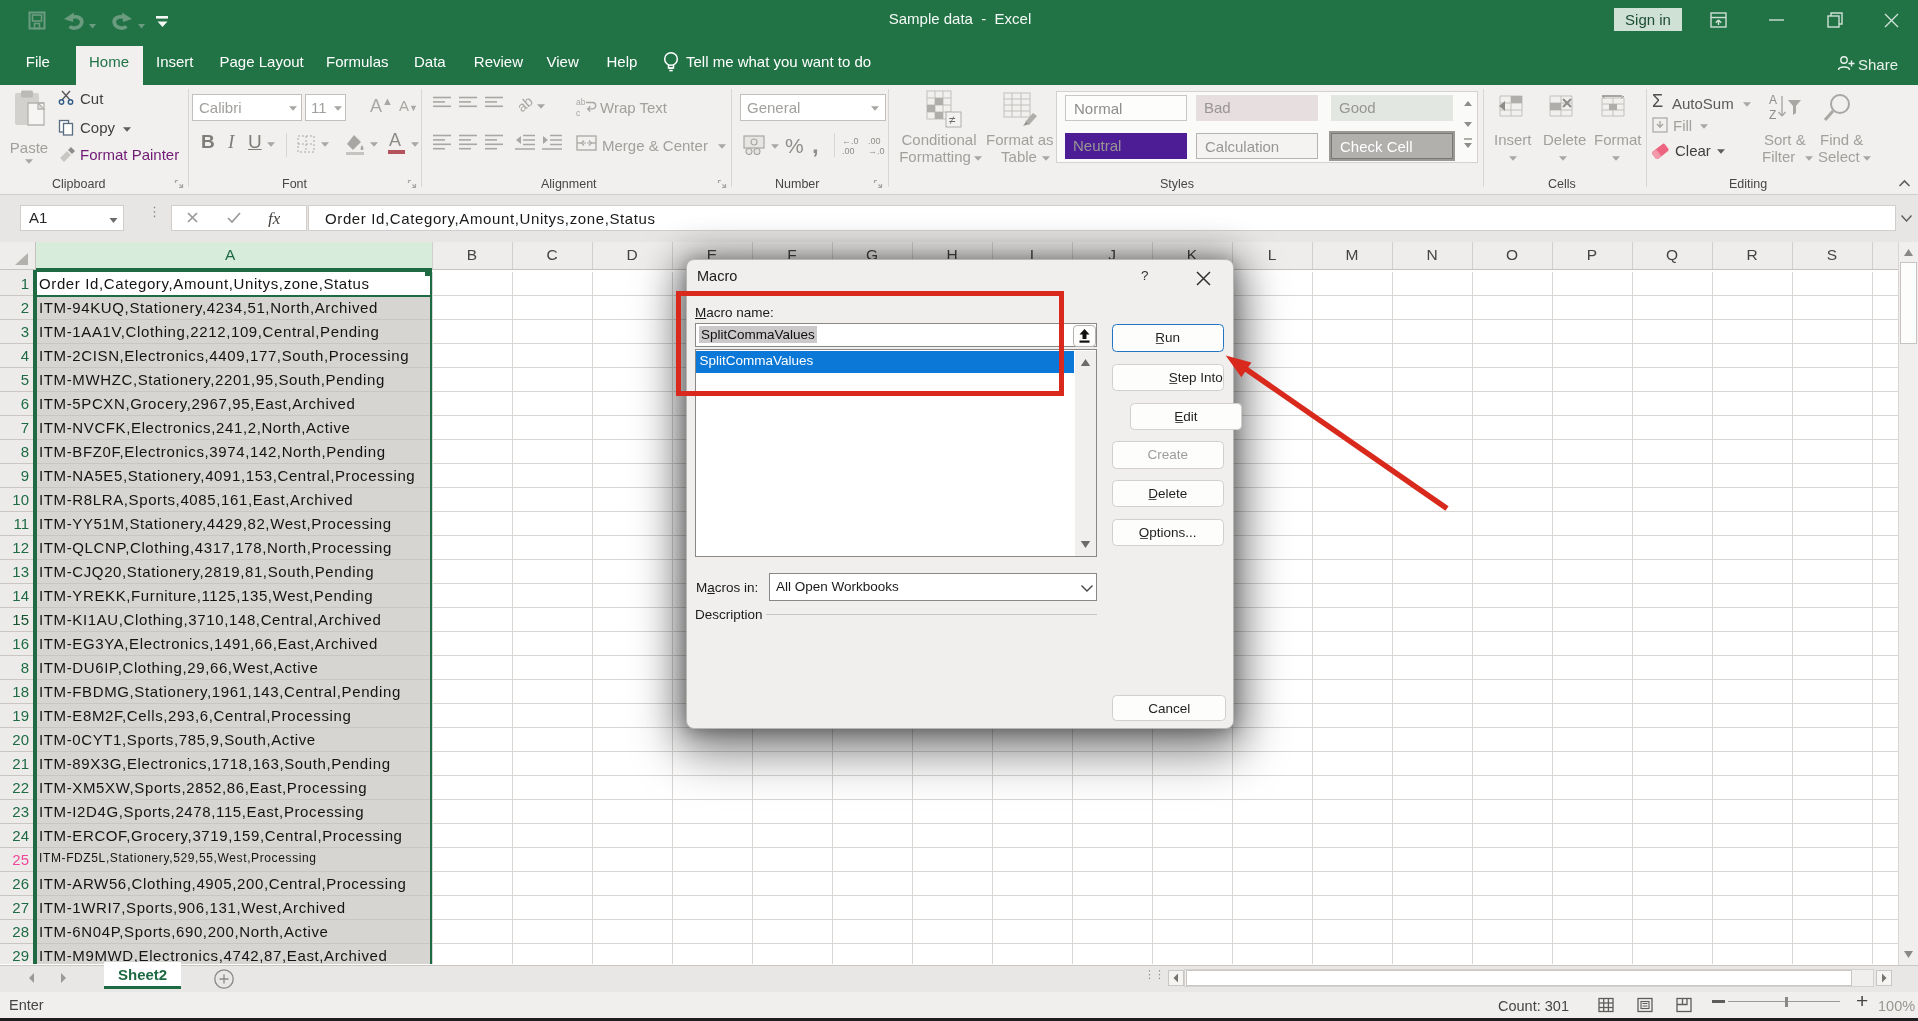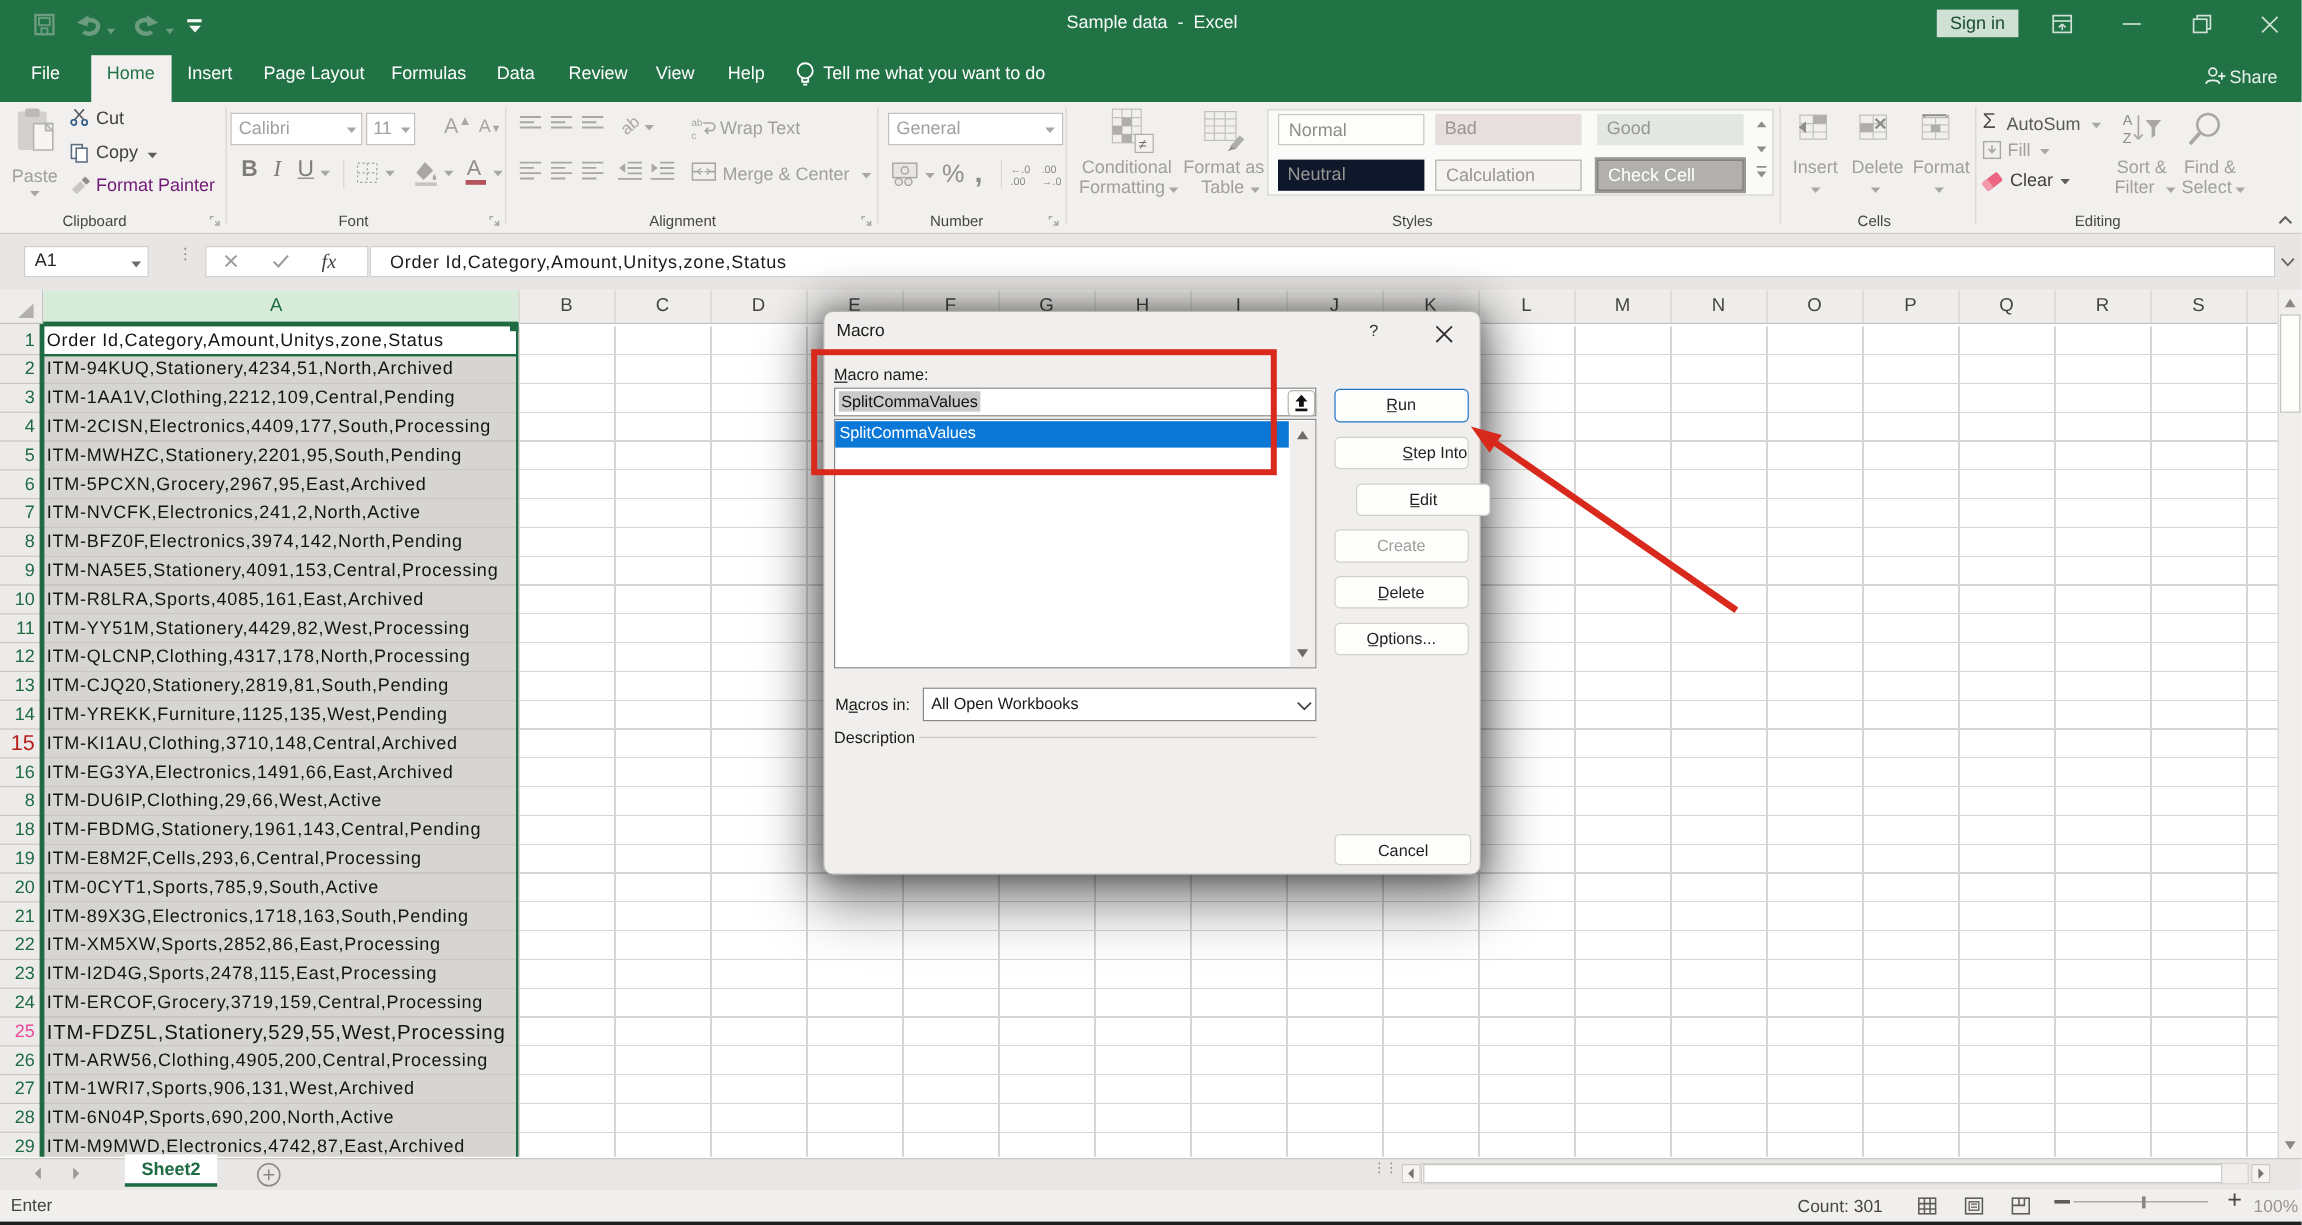--- a/index.html
+++ b/index.html
@@ -321,21 +321,21 @@
     </svg>
 <div class="abs" style="left:986px;top:131px;width:66px;text-align:center;white-space:nowrap;font-size:15px;color:#a2a09d;">Format as</div>
 <div class="abs" style="left:986px;top:148px;width:66px;text-align:center;white-space:nowrap;font-size:15px;color:#a2a09d;">Table</div>
 <svg class="abs" style="left:1041px;top:155px;" width="10" height="6" viewBox="0 0 10 6">
       <path d="M1 1.2 h8 L5 5.8 Z" fill="#a9a7a4"></path>
     </svg>
 <div class="abs" style="left:1056px;top:91px;width:422px;height:72px;background:#fafaf9;border:1px solid #d4d1ce;"></div>
 <div class="abs" style="left:1065px;top:95px;width:122px;height:26px;background:#fdfdfc;border:1px solid #c9c6c3;font-size:15px;color:#8f8d8a;line-height:25px;padding-left:8px;">Normal</div>
 <div class="abs" style="left:1196px;top:95px;width:122px;height:26px;background:#e7dfdf;font-size:15px;color:#989694;line-height:25px;padding-left:8px;">Bad</div>
 <div class="abs" style="left:1331px;top:95px;width:122px;height:26px;background:#e3e7e2;font-size:15px;color:#989694;line-height:25px;padding-left:8px;">Good</div>
-<div class="abs" style="left:1065px;top:133px;width:122px;height:26px;background:#0f172a;font-size:15px;color:#989694;line-height:25px;padding-left:8px;">Neutral</div>
+<div class="abs" style="left:1065px;top:133px;width:122px;height:26px;background:#4c1d95;font-size:15px;color:#989694;line-height:25px;padding-left:8px;">Neutral</div>
 <div class="abs" style="left:1196px;top:133px;width:122px;height:26px;background:#f4f3f1;border:1px solid #b5b3b0;font-size:15px;color:#989694;line-height:25px;padding-left:8px;">Calculation</div>
 <div class="abs" style="left:1331px;top:133px;width:122px;height:26px;background:#b2b0ad;border:1px solid #7a7876;box-shadow:0 0 0 2px #9b9996;font-size:15px;color:#ffffff;line-height:25px;padding-left:8px;">Check Cell</div>
 <svg class="abs" style="left:1459px;top:95px;" width="18" height="64" viewBox="0 0 18 64">
 <g fill="#8f8d8a">
         <path d="M9 6 L13 11 H5 Z"></path>
         <path d="M9 32 L13 27 H5 Z"></path>
         <line x1="5" y1="44" x2="13" y2="44" stroke="#8f8d8a" stroke-width="1.4"></line>
         <path d="M9 53 L13 48 H5 Z"></path>
       </g>
     </svg>
@@ -512,21 +512,21 @@
 <div class="abs" style="left:0px;top:488px;width:29px;height:24px;font-size:15px;color:#1e6b43;text-align:right;line-height:23px;">10</div>
 <div class="abs" style="left:0px;top:511px;width:35px;height:1px;background:#c9c6c3;"></div>
 <div class="abs" style="left:0px;top:512px;width:29px;height:24px;font-size:15px;color:#1e6b43;text-align:right;line-height:23px;">11</div>
 <div class="abs" style="left:0px;top:535px;width:35px;height:1px;background:#c9c6c3;"></div>
 <div class="abs" style="left:0px;top:536px;width:29px;height:24px;font-size:15px;color:#1e6b43;text-align:right;line-height:23px;">12</div>
 <div class="abs" style="left:0px;top:559px;width:35px;height:1px;background:#c9c6c3;"></div>
 <div class="abs" style="left:0px;top:560px;width:29px;height:24px;font-size:15px;color:#1e6b43;text-align:right;line-height:23px;">13</div>
 <div class="abs" style="left:0px;top:583px;width:35px;height:1px;background:#c9c6c3;"></div>
 <div class="abs" style="left:0px;top:584px;width:29px;height:24px;font-size:15px;color:#1e6b43;text-align:right;line-height:23px;">14</div>
 <div class="abs" style="left:0px;top:607px;width:35px;height:1px;background:#c9c6c3;"></div>
-<div class="abs" style="left:0px;top:608px;width:29px;height:24px;font-size:18px;color:#b91c1c;text-align:right;line-height:23px;">15</div>
+<div class="abs" style="left:0px;top:608px;width:29px;height:24px;font-size:15px;color:#14532d;text-align:right;line-height:23px;">15</div>
 <div class="abs" style="left:0px;top:631px;width:35px;height:1px;background:#c9c6c3;"></div>
 <div class="abs" style="left:0px;top:632px;width:29px;height:24px;font-size:15px;color:#1e6b43;text-align:right;line-height:23px;">16</div>
 <div class="abs" style="left:0px;top:655px;width:35px;height:1px;background:#c9c6c3;"></div>
 <div class="abs" style="left:0px;top:656px;width:29px;height:24px;font-size:15px;color:#1e6b43;text-align:right;line-height:23px;">8</div>
 <div class="abs" style="left:0px;top:679px;width:35px;height:1px;background:#c9c6c3;"></div>
 <div class="abs" style="left:0px;top:680px;width:29px;height:24px;font-size:15px;color:#1e6b43;text-align:right;line-height:23px;">18</div>
 <div class="abs" style="left:0px;top:703px;width:35px;height:1px;background:#c9c6c3;"></div>
 <div class="abs" style="left:0px;top:704px;width:29px;height:24px;font-size:15px;color:#1e6b43;text-align:right;line-height:23px;">19</div>
 <div class="abs" style="left:0px;top:727px;width:35px;height:1px;background:#c9c6c3;"></div>
 <div class="abs" style="left:0px;top:728px;width:29px;height:24px;font-size:15px;color:#1e6b43;text-align:right;line-height:23px;">20</div>
@@ -570,21 +570,21 @@
 <div class="abs" style="left:39px;top:611px;font-size:15px;letter-spacing:0.62px;color:#141414;white-space:pre;">ITM-KI1AU,Clothing,3710,148,Central,Archived</div>
 <div class="abs" style="left:39px;top:635px;font-size:15px;letter-spacing:0.62px;color:#141414;white-space:pre;">ITM-EG3YA,Electronics,1491,66,East,Archived</div>
 <div class="abs" style="left:39px;top:659px;font-size:15px;letter-spacing:0.62px;color:#141414;white-space:pre;">ITM-DU6IP,Clothing,29,66,West,Active</div>
 <div class="abs" style="left:39px;top:683px;font-size:15px;letter-spacing:0.62px;color:#141414;white-space:pre;">ITM-FBDMG,Stationery,1961,143,Central,Pending</div>
 <div class="abs" style="left:39px;top:707px;font-size:15px;letter-spacing:0.62px;color:#141414;white-space:pre;">ITM-E8M2F,Cells,293,6,Central,Processing</div>
 <div class="abs" style="left:39px;top:731px;font-size:15px;letter-spacing:0.62px;color:#141414;white-space:pre;">ITM-0CYT1,Sports,785,9,South,Active</div>
 <div class="abs" style="left:39px;top:755px;font-size:15px;letter-spacing:0.62px;color:#141414;white-space:pre;">ITM-89X3G,Electronics,1718,163,South,Pending</div>
 <div class="abs" style="left:39px;top:779px;font-size:15px;letter-spacing:0.62px;color:#141414;white-space:pre;">ITM-XM5XW,Sports,2852,86,East,Processing</div>
 <div class="abs" style="left:39px;top:803px;font-size:15px;letter-spacing:0.62px;color:#141414;white-space:pre;">ITM-I2D4G,Sports,2478,115,East,Processing</div>
 <div class="abs" style="left:39px;top:827px;font-size:15px;letter-spacing:0.62px;color:#141414;white-space:pre;text-align:center;">ITM-ERCOF,Grocery,3719,159,Central,Processing</div>
-<div class="abs" style="left:39px;top:851px;font-size:17px;letter-spacing:0.62px;color:#141414;white-space:pre;">ITM-FDZ5L,Stationery,529,55,West,Processing</div>
+<div class="abs" style="left:39px;top:851px;font-size:12px;letter-spacing:0.62px;color:#141414;white-space:pre;">ITM-FDZ5L,Stationery,529,55,West,Processing</div>
 <div class="abs" style="left:39px;top:875px;font-size:15px;letter-spacing:0.62px;color:#141414;white-space:pre;">ITM-ARW56,Clothing,4905,200,Central,Processing</div>
 <div class="abs" style="left:39px;top:899px;font-size:15px;letter-spacing:0.62px;color:#141414;white-space:pre;">ITM-1WRI7,Sports,906,131,West,Archived</div>
 <div class="abs" style="left:39px;top:923px;font-size:15px;letter-spacing:0.62px;color:#141414;white-space:pre;">ITM-6N04P,Sports,690,200,North,Active</div>
 <div class="abs" style="left:39px;top:947px;font-size:15px;letter-spacing:0.62px;color:#141414;white-space:pre;">ITM-M9MWD,Electronics,4742,87,East,Archived</div>
 <div class="abs" style="left:35px;top:270px;width:397px;height:2px;background:#1e6b43;"></div>
 <div class="abs" style="left:430px;top:270px;width:2px;height:694px;background:#1e6b43;"></div>
 <div class="abs" style="left:35px;top:270px;width:2px;height:694px;background:#1e6b43;"></div>
 <div class="abs" style="left:36px;top:295px;width:394px;height:1.5px;background:#1e6b43;"></div>
 <div class="abs" style="left:425px;top:270px;width:7px;height:6px;background:#1e6b43;"></div>
 <div class="abs" style="left:1898px;top:242px;width:20px;height:723px;background:#f0efed;border-left:1px solid #d8d5d2;"></div>

